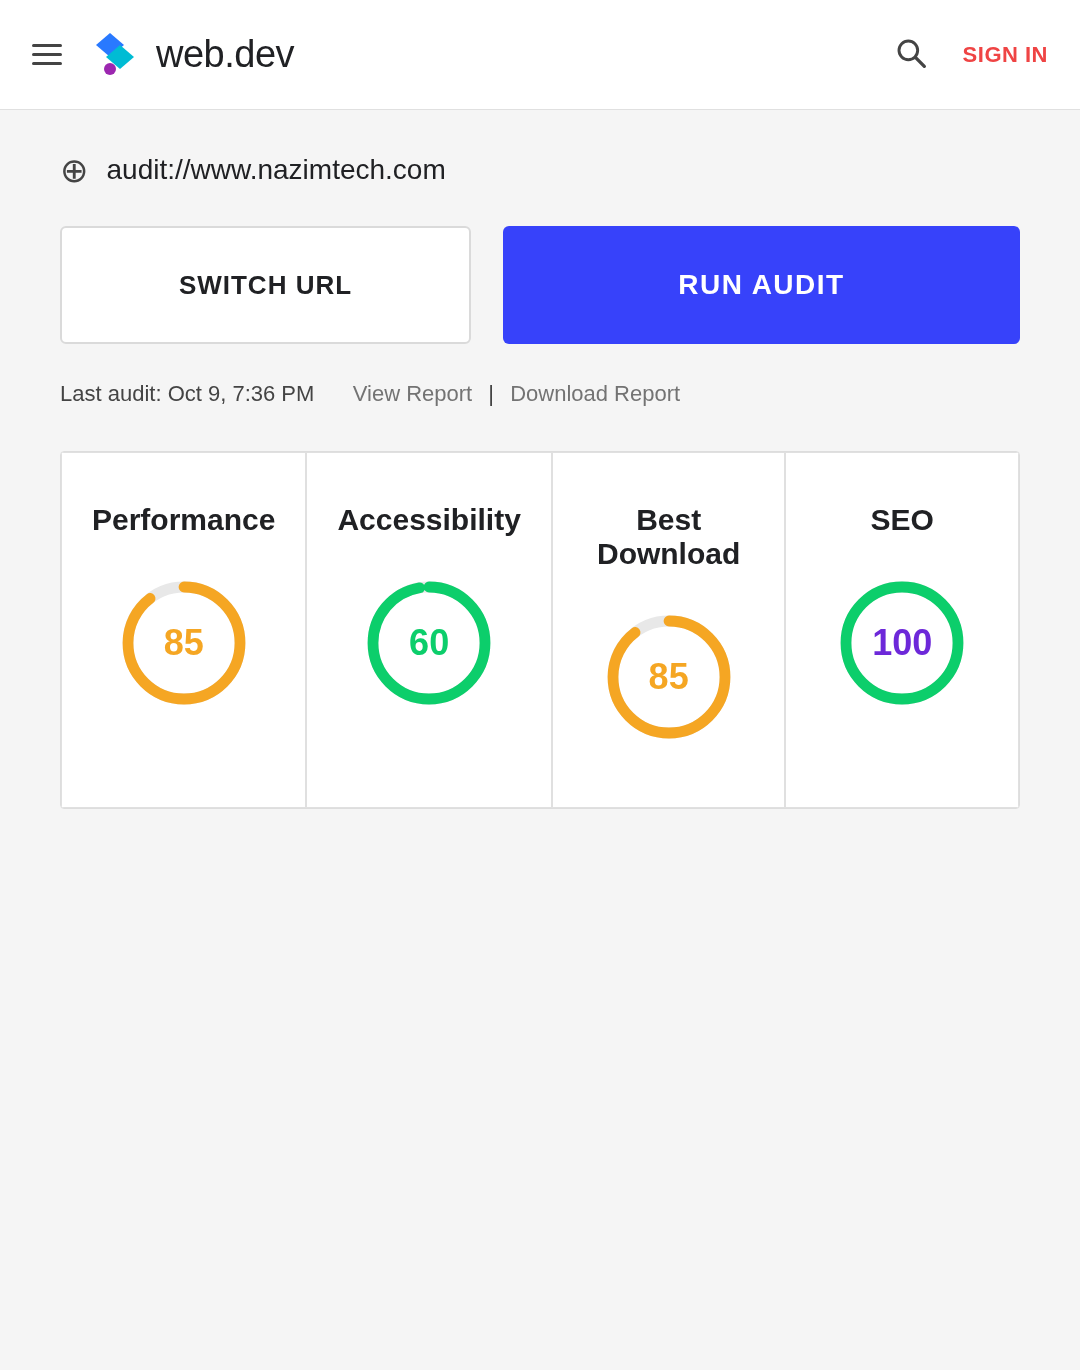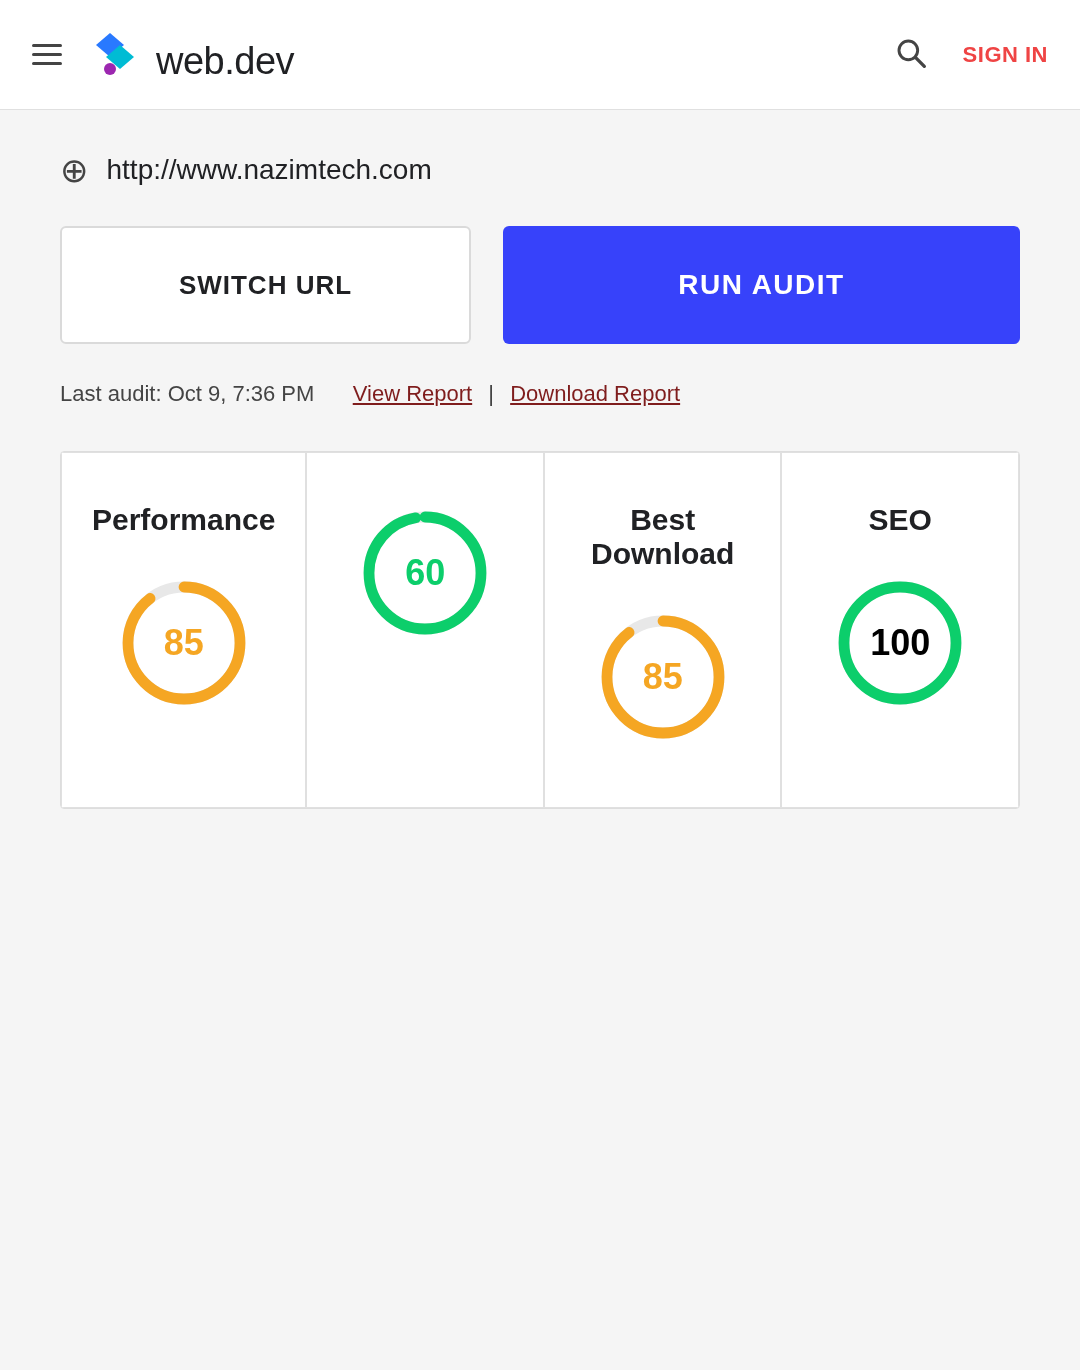--- a/index.html
+++ b/index.html
@@ -29,21 +29,21 @@
     }
     .header-menu-icon span {
       display: block;
       width: 30px;
       height: 3px;
       background: #444;
       border-radius: 2px;
     }
     .logo-container {
       display: flex;
-      align-items: flex-end;
+      align-items: center;
       gap: 14px;
     }
     .logo-icon svg {
       width: 52px;
       height: 52px;
     }
     .logo-text {
       font-size: 38px;
       font-weight: 400;
       color: #202124;
@@ -123,22 +123,21 @@
     }
 
     
     .audit-info {
       font-size: 22px;
       color: #444;
       margin-bottom: 40px;
       line-height: 1.6;
     }
     .audit-info a {
-      color: #7f1d1d;
-      text-decoration: underline;
+      color: #737373;
       cursor: pointer;
     }
     .audit-info .separator {
       margin: 0 10px;
       color: #444;
     }
 
     
     .scores-grid {
       display: grid;
@@ -232,21 +231,21 @@
       </svg>
     </div>
     <span class="sign-in-text">SIGN IN</span>
   </div>
 </header>
 
 <div class="content">
 
   <div class="url-bar">
     <span class="globe-icon">⊕</span>
-    <span class="url-text">http://www.nazimtech.com</span>
+    <span class="url-text">audit://www.nazimtech.com</span>
   </div>
 
   <div class="action-buttons">
     <button class="switch-url-btn">SWITCH URL</button>
     <button class="run-audit-btn">RUN AUDIT</button>
   </div>
 
   <div class="audit-info">
     <span>Last audit: Oct 9, 7:36 PM</span>
     <span class="separator">&nbsp;</span>
@@ -260,20 +259,21 @@
       <div class="score-label">Performance</div>
       <div class="circle-score">
         <svg viewBox="0 0 130 130">
           <circle class="bg-circle" cx="65" cy="65" r="52"></circle>
           <circle class="progress-circle orange" cx="65" cy="65" r="52" stroke-dasharray="292.42032813285095 65.72123437638544" stroke-dashoffset="0" style="stroke:#f5a623;"></circle>
         </svg>
         <span class="score-number orange-text" style="color:#f5a623;">85</span>
       </div>
     </div>
       <div class="score-cell">
+      <div class="score-label">Accessibility</div>
       <div class="circle-score">
         <svg viewBox="0 0 130 130">
           <circle class="bg-circle" cx="65" cy="65" r="52"></circle>
           <circle class="progress-circle green" cx="65" cy="65" r="52" stroke-dasharray="317.4902375084975 40.65132500073889" stroke-dashoffset="0" style="stroke:#0cce6b;"></circle>
         </svg>
         <span class="score-number green-text" style="color:#0cce6b;">60</span>
       </div>
     </div>
       <div class="score-cell">
       <div class="score-label">Best Download</div>
@@ -285,18 +285,18 @@
         <span class="score-number orange-text" style="color:#f5a623;">85</span>
       </div>
     </div>
       <div class="score-cell">
       <div class="score-label">SEO</div>
       <div class="circle-score">
         <svg viewBox="0 0 130 130">
           <circle class="bg-circle" cx="65" cy="65" r="52"></circle>
           <circle class="progress-circle green" cx="65" cy="65" r="52" stroke-dasharray="352.1415625092364 6" stroke-dashoffset="0" style="stroke:#0cce6b;"></circle>
         </svg>
-        <span class="score-number green-text" style="color:#000000;">100</span>
+        <span class="score-number green-text" style="color:#6d28d9;">100</span>
       </div>
     </div>
     </div>
 
 </div>
 
 </body></html>

